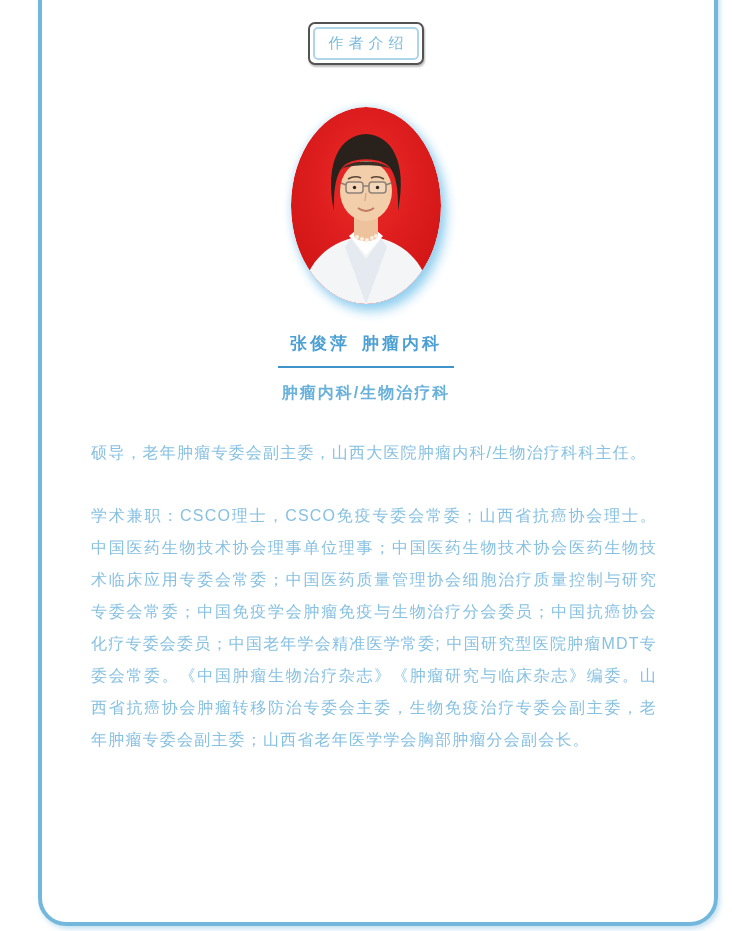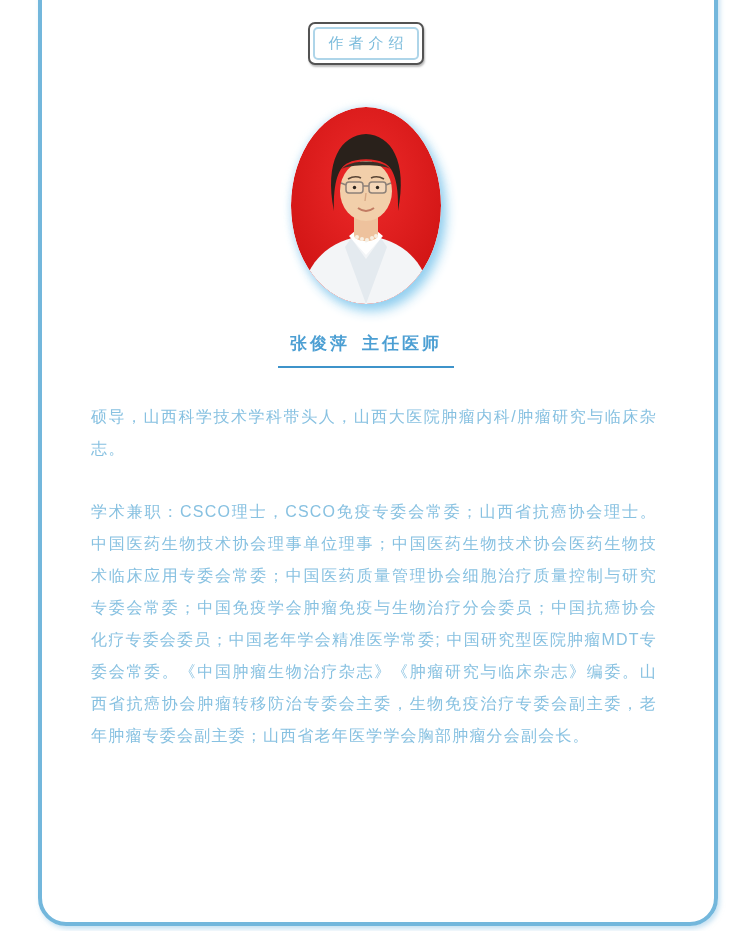--- a/index.html
+++ b/index.html
@@ -175,24 +175,25 @@
           <circle cx="63.5" cy="80.5" r="1.7" fill="#2c241d"></circle>
           <circle cx="86.5" cy="80.5" r="1.7" fill="#2c241d"></circle>
 
           <path d="M75,86 L74,94" stroke="#d8a985" stroke-width="1.4" fill="none"></path>
           <path d="M67,101 Q75,107 83,101" stroke="#c27b63" stroke-width="2" fill="none"></path>
         </g>
       </svg>
     </div>
 
     <div class="name-row">
-      <span>张俊萍</span><span class="gap"></span><span>主任医师</span>
+      <span>张俊萍</span><span class="gap"></span><span>肿瘤内科</span>
     </div>
     <div class="name-underline"></div>
 
+    <div class="department">肿瘤内科/生物治疗科</div>
 
-    <div class="text-section p-summary">硕导，山西科学技术学科带头人，山西大医院肿瘤内科/肿瘤研究与临床杂志。</div>
+    <div class="text-section p-summary">硕导，老年肿瘤专委会副主委，山西大医院肿瘤内科/生物治疗科科主任。</div>
 
     <div class="text-section p-academic">学术兼职：CSCO理士，CSCO免疫专委会常委；山西省抗癌协会理士。中国医药生物技术协会理事单位理事；中国医药生物技术协会医药生物技术临床应用专委会常委；中国医药质量管理协会细胞治疗质量控制与研究专委会常委；中国免疫学会肿瘤免疫与生物治疗分会委员；中国抗癌协会化疗专委会委员；中国老年学会精准医学常委; 中国研究型医院肿瘤MDT专委会常委。《中国肿瘤生物治疗杂志》《肿瘤研究与临床杂志》编委。山西省抗癌协会肿瘤转移防治专委会主委，生物免疫治疗专委会副主委，老年肿瘤专委会副主委；山西省老年医学学会胸部肿瘤分会副会长。</div>
 
 
   </div>
 </div>
 
 </body></html>

